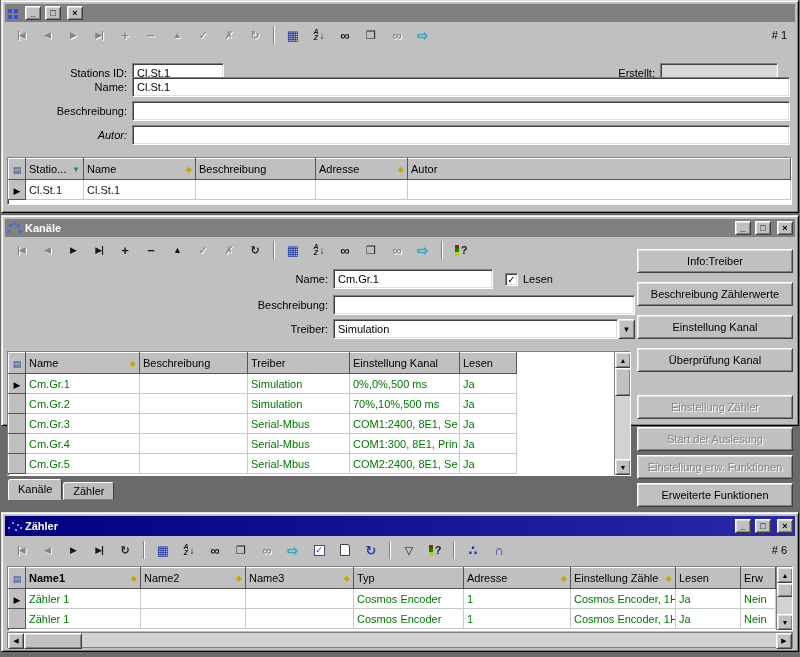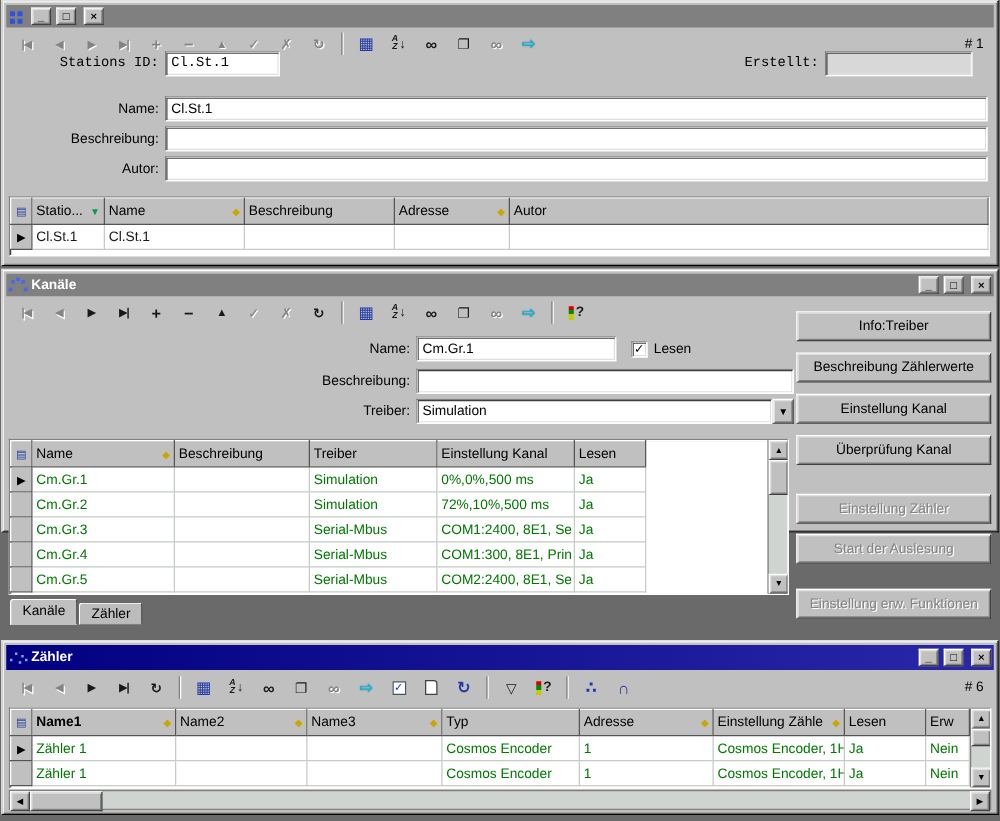--- a/index.html
+++ b/index.html
@@ -87,21 +87,21 @@
   .thumbh { height:16px; background:#c0c0c0; border:1px solid; border-color:#fff #404040 #404040 #fff;
             box-shadow:inset 1px 1px 0 #dfdfdf, inset -1px -1px 0 #808080; }
   .trackfill { flex:1; }
 
   .btncol { position:absolute; right:5px; top:33px; width:156px; display:flex; flex-direction:column; }
   .cmd { height:24px; background:#c0c0c0; border:1px solid; border-color:#fff #404040 #404040 #fff;
          box-shadow:inset 1px 1px 0 #dfdfdf, inset -1px -1px 0 #808080;
          font-family:inherit; font-size:11px; color:#000; margin-bottom:9px; padding:0 2px; white-space:nowrap; overflow:hidden; }
   .cmd.dis { color:#848484; text-shadow:1px 1px 0 #fff; }
   .cmd.gap { margin-top:14px; margin-bottom:8px; }
-  .cmd.g2 { margin-bottom:20px; }
+  .cmd.g2 { margin-bottom:4px; }
 
   .tabs { position:absolute; left:6px; top:262px; display:flex; align-items:flex-end; height:22px; }
   .tab { background:#c0c0c0; border:1px solid; border-color:#fff #404040 #c0c0c0 #fff;
          border-radius:3px 3px 0 0; padding:3px 9px 4px; margin-right:1px; }
   .tab.back { height:18px; padding-top:2px; background:#bcbcbc; border-bottom-color:#808080; }
 </style>
 </head>
 <body>
 
 <section class="win" style="top:0; height:213px;">
@@ -163,37 +163,37 @@
       </button>
     <button class="ti dis">
         <span class="big">∞</span>
       </button>
     <button class="ti">
         <span class="c-cyan big">⇨</span>
       </button>
     <span class="counter"># 1</span>
   </div>
 
-  <div class="frow" style="left:6px; top:40px; right:8px;font-family:Liberation Mono, monospace;">
+  <div class="frow" style="left:6px; top:62px; right:8px;">
     <label class="flab" style="width:124px;">Stations ID:</label>
     <input class="tin" style="width: 92px;" value="Cl.St.1">
     <span style="flex:1;"></span>
     <label class="flab">Erstellt:</label>
     <input class="tin gray" style="width: 118px; margin-right: 12px;" value="">
   </div>
   <div class="frow" style="left:6px; top:76px; right:8px;">
     <label class="flab" style="width:124px;">Name:</label>
     <input class="tin" style="flex: 1 1 0%;" value="Cl.St.1">
   </div>
   <div class="frow" style="left:6px; top:100px; right:8px;">
     <label class="flab" style="width:124px;">Beschreibung:</label>
     <input class="tin" style="flex: 1 1 0%;" value="">
   </div>
   <div class="frow" style="left:6px; top:124px; right:8px;">
-    <label class="flab" style="width:124px;">Autor:</label>
+    <label class="flab" style="width:124px;font-style:italic;">Autor:</label>
     <input class="tin" style="flex: 1 1 0%;" value="">
   </div>
 
   <div class="gwrap" style="left:5px; top:156px; right:6px; height:48px;">
     <table class="grid" style="width:786px;">
       <colgroup>
           <col style="width:17px">
           <col style="width:58px">
           <col style="width:112px">
           <col style="width:120px">
@@ -385,21 +385,21 @@
         <td>Simulation</td>
         <td>0%,0%,500 ms</td>
         <td>Ja</td>
         <td style="border:none;"></td>
       </tr>
       <tr>
         <td class="selc"></td>
         <td>Cm.Gr.2</td>
         <td></td>
         <td>Simulation</td>
-        <td>72%,10%,500 ms</td>
+        <td>70%,10%,500 ms</td>
         <td>Ja</td>
         <td style="border:none;"></td>
       </tr>
       <tr>
         <td class="selc"></td>
         <td>Cm.Gr.3</td>
         <td></td>
         <td>Serial-Mbus</td>
         <td>COM1:2400, 8E1, Se</td>
         <td>Ja</td>

